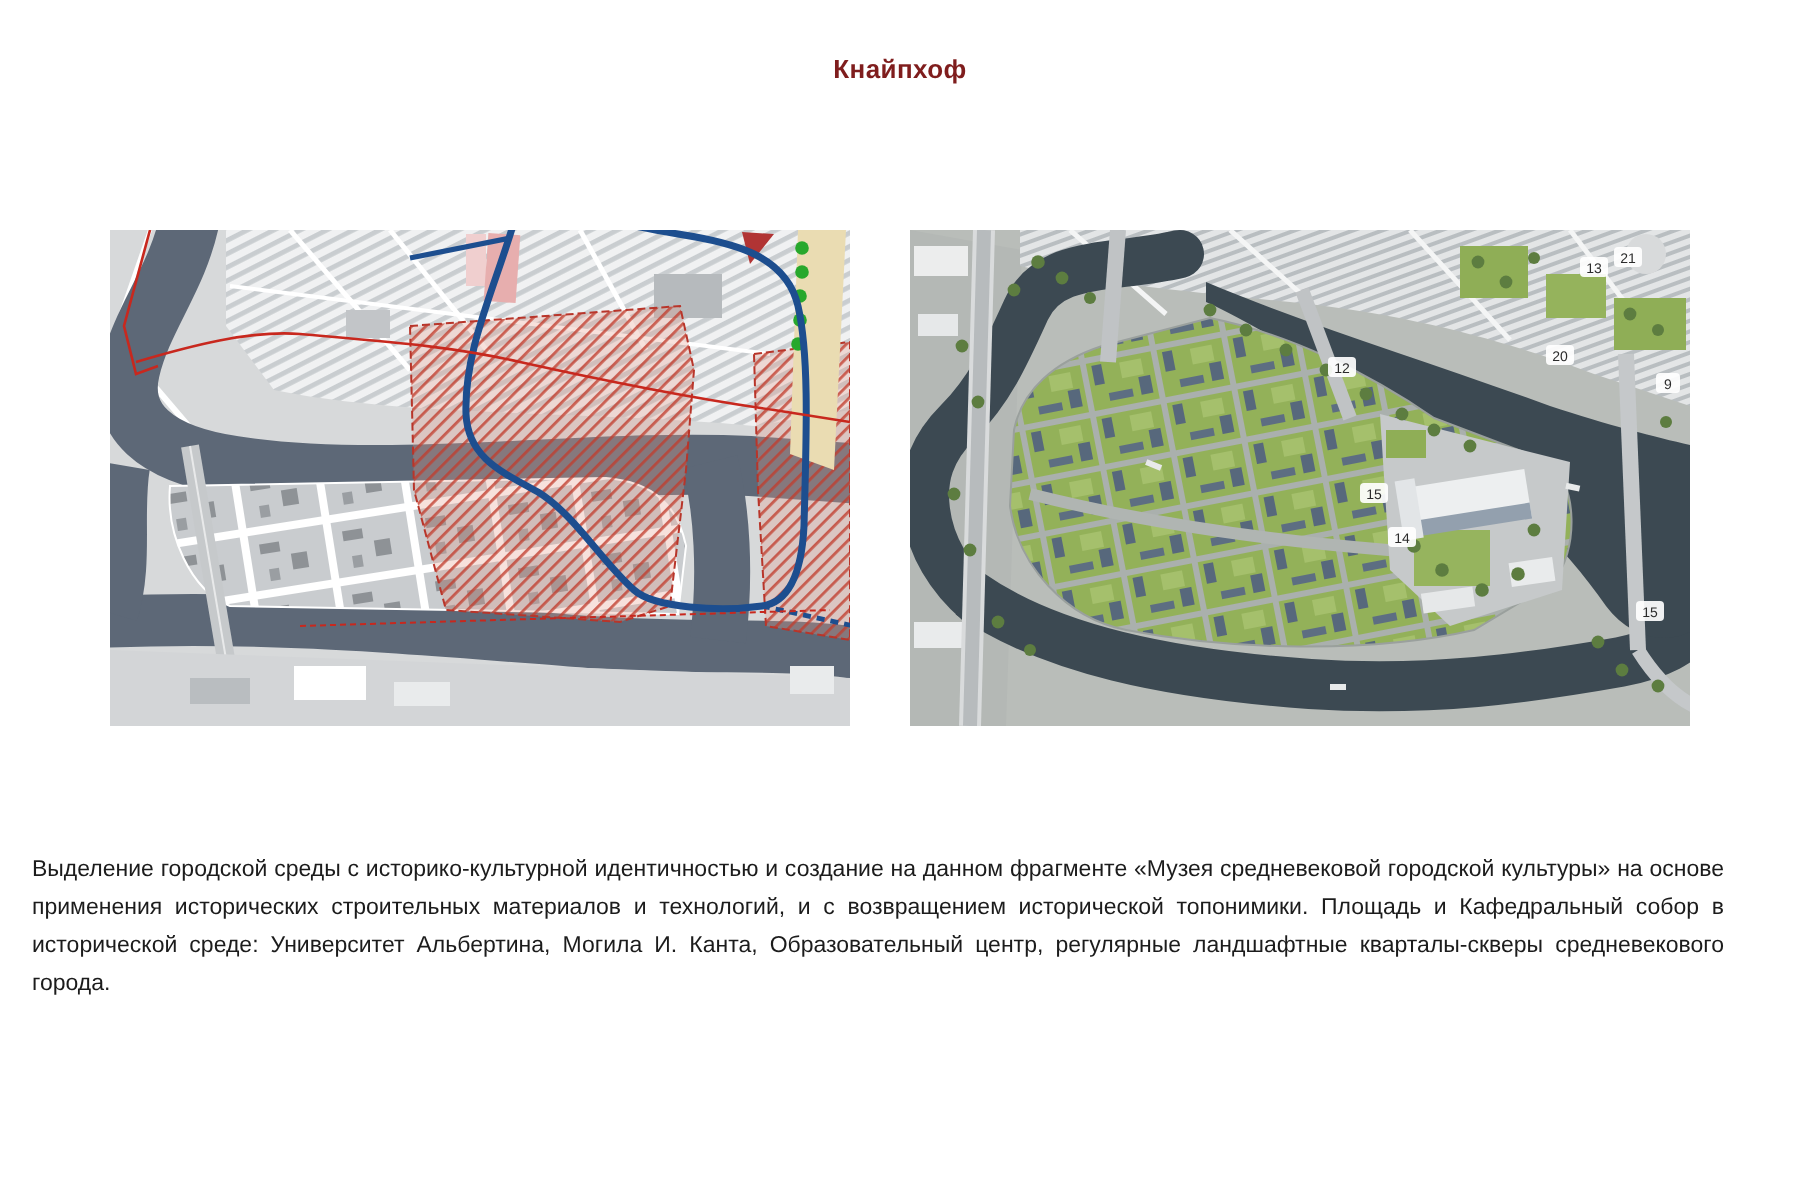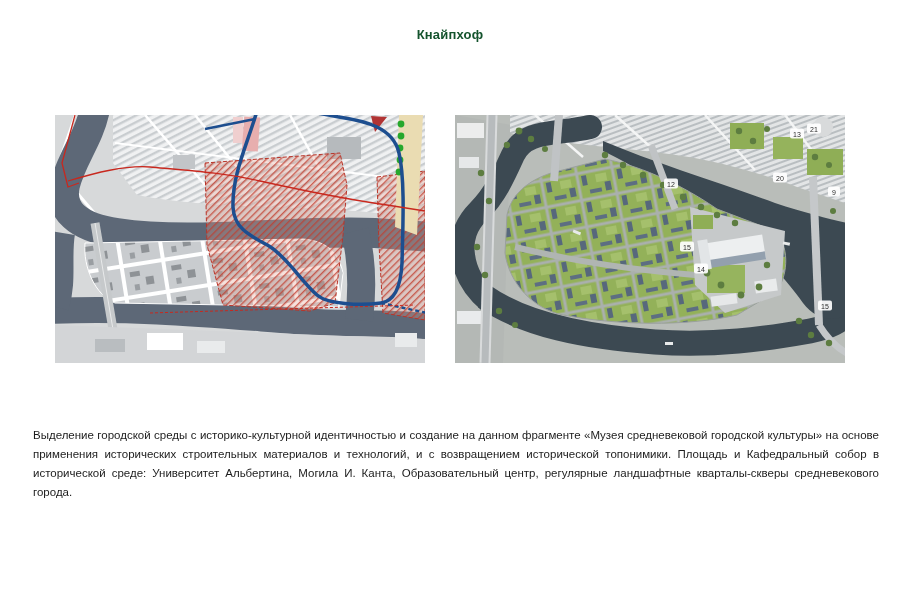--- a/index.html
+++ b/index.html
@@ -1,23 +1,23 @@
 <!DOCTYPE html>
 <html><head>
 <meta charset="utf-8">
 <style>
   html,body{margin:0;padding:0;background:#ffffff;}
   body{width:900px;height:600px;font-family:"Liberation Sans",sans-serif;overflow:hidden;}
   .slide{position:relative;width:900px;height:600px;background:#fff;}
   .slide-title{position:absolute;top:27px;left:0;width:900px;text-align:center;
-    font-size:13px;font-weight:bold;color:#14532d;letter-spacing:.2px;}
+    font-size:13px;font-weight:bold;color:#7f1d1d;letter-spacing:.2px;}
   .map{position:absolute;top:115px;display:block;}
   .map-left{left:55px;}
   .map-right{left:455px;}
-  .description{position:absolute;top:426px;left:33px;width:846px;
+  .description{position:absolute;top:426px;left:16px;width:846px;
     font-size:11.5px;line-height:19px;text-align:justify;color:#1c1c1c;}
   svg text.badge-num{font-family:"Liberation Sans",sans-serif;font-size:7px;fill:#2b2b2b;}
 </style>
 </head>
 <body>
 
 <div class="slide">
 
   <div class="slide-title">Кнайпхоф</div>
 

